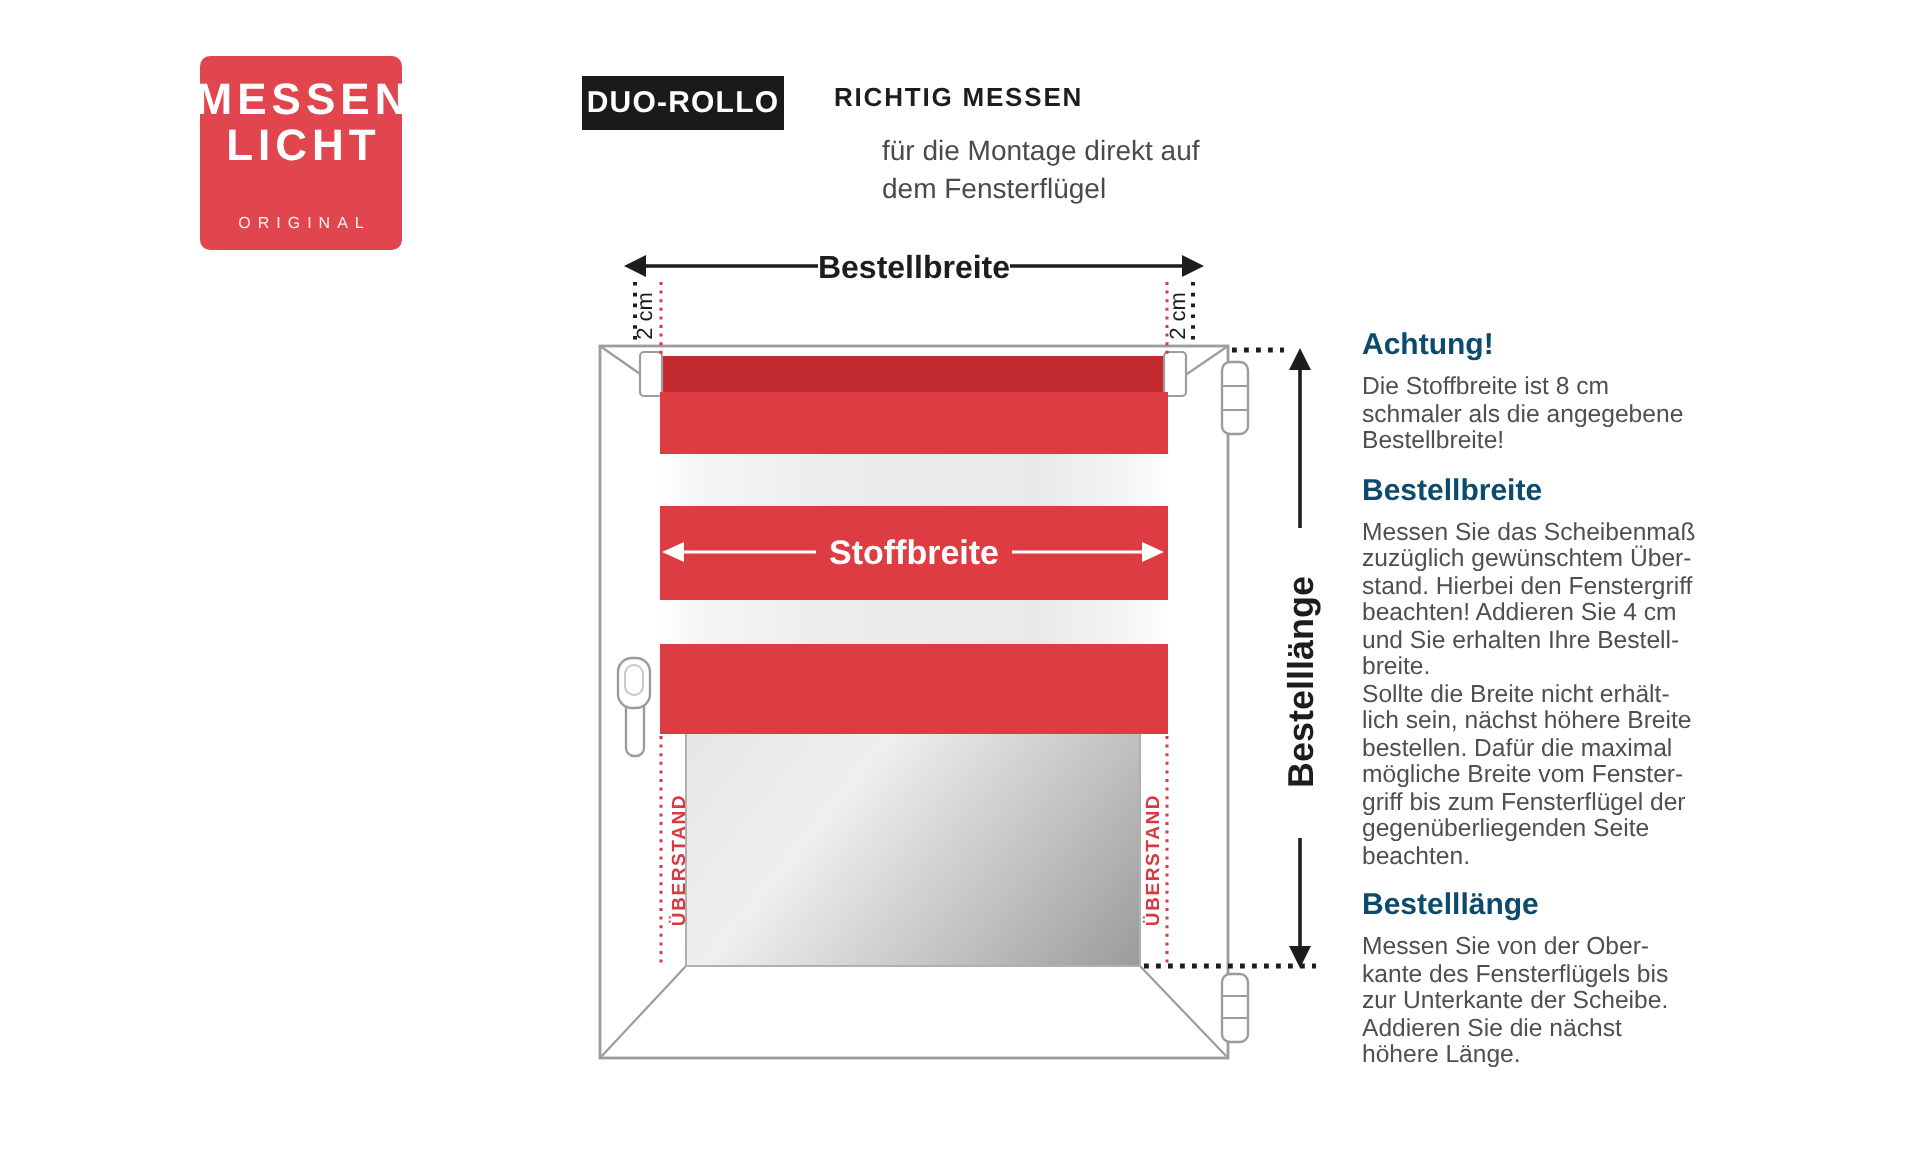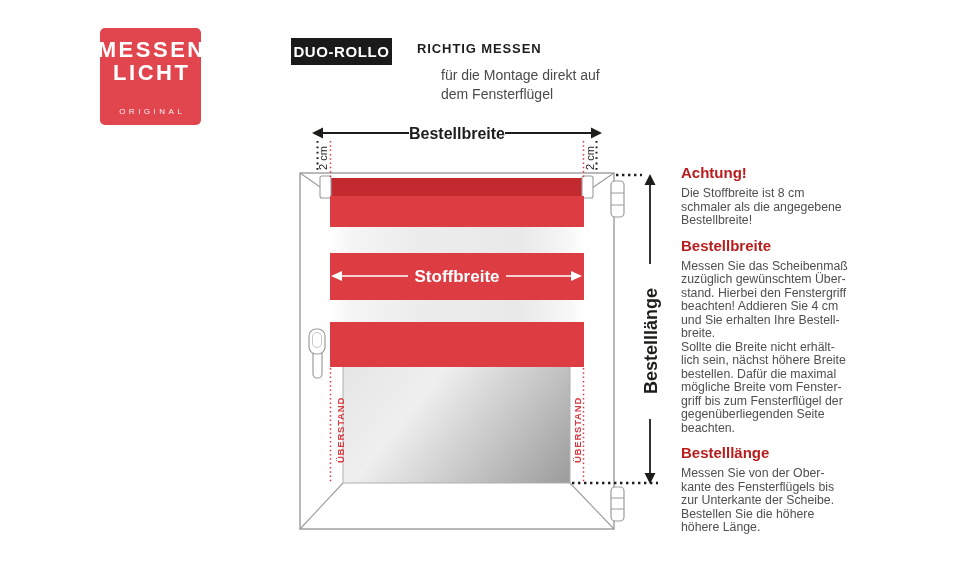--- a/index.html
+++ b/index.html
@@ -13,21 +13,21 @@
   .logo-sub{font-size:8px;letter-spacing:3.5px;margin-top:23px;opacity:.92;text-indent:3.5px;}
 
   
   .badge{position:absolute;left:291px;top:38px;width:101px;height:27px;display:flex;align-items:center;
          justify-content:center;color:#fff;font-size:15px;font-weight:bold;letter-spacing:.6px;}
   .page-title{position:absolute;left:417px;top:41px;font-size:13px;font-weight:bold;letter-spacing:.9px;color:#1d1d1b;}
   .page-subtitle{position:absolute;left:417px;top:66px;font-size:14px;line-height:18.5px;color:#4a4a4a;white-space:pre-line;margin-left:24px;}
 
   
   .sidebar{position:absolute;left:681px;top:164px;width:195px;}
-  .sidebar h3{margin:6px 0 5px 0;font-size:15px;line-height:18px;font-weight:bold;color:#b91c1c;}
+  .sidebar h3{margin:6px 0 5px 0;font-size:15px;line-height:18px;font-weight:bold;color:#0c4a6e;}
   .sidebar h3:first-child{margin-top:0;}
   .sidebar p{margin:0 0 9px 0;font-size:12.3px;line-height:13.5px;color:#4f4f4f;white-space:pre-line;}
 
   svg{position:absolute;left:0;top:0;}
   svg text{font-family:"Liberation Sans",sans-serif;}
 </style>
 </head>
 <body>
 
 <div class="canvas">
@@ -155,17 +155,17 @@
 lich sein, nächst höhere Breite
 bestellen. Dafür die maximal
 mögliche Breite vom Fenster-
 griff bis zum Fensterflügel der
 gegenüberliegenden Seite
 beachten.</p>
     <h3>Bestelllänge</h3>
     <p>Messen Sie von der Ober-
 kante des Fensterflügels bis
 zur Unterkante der Scheibe.
-Bestellen Sie die höhere
+Addieren Sie die nächst
 höhere Länge.</p>
   </div>
 
 </div>
 
 </body></html>

